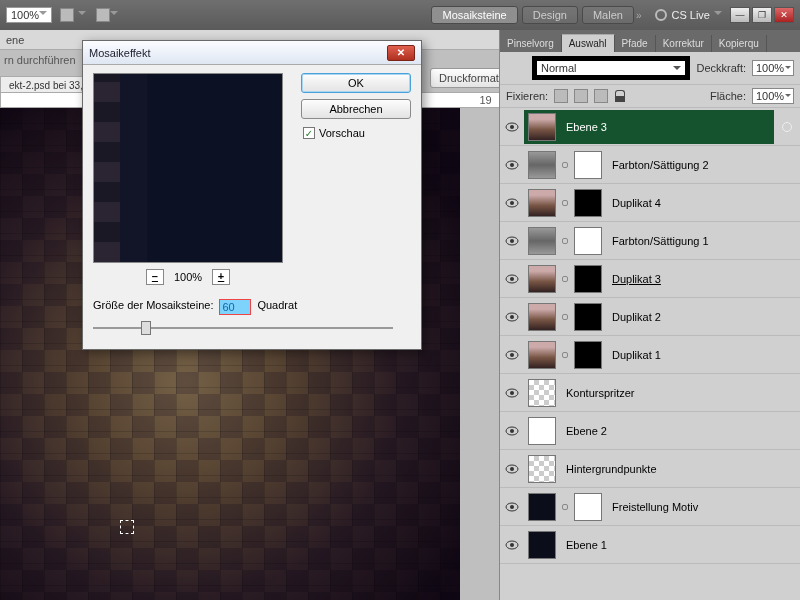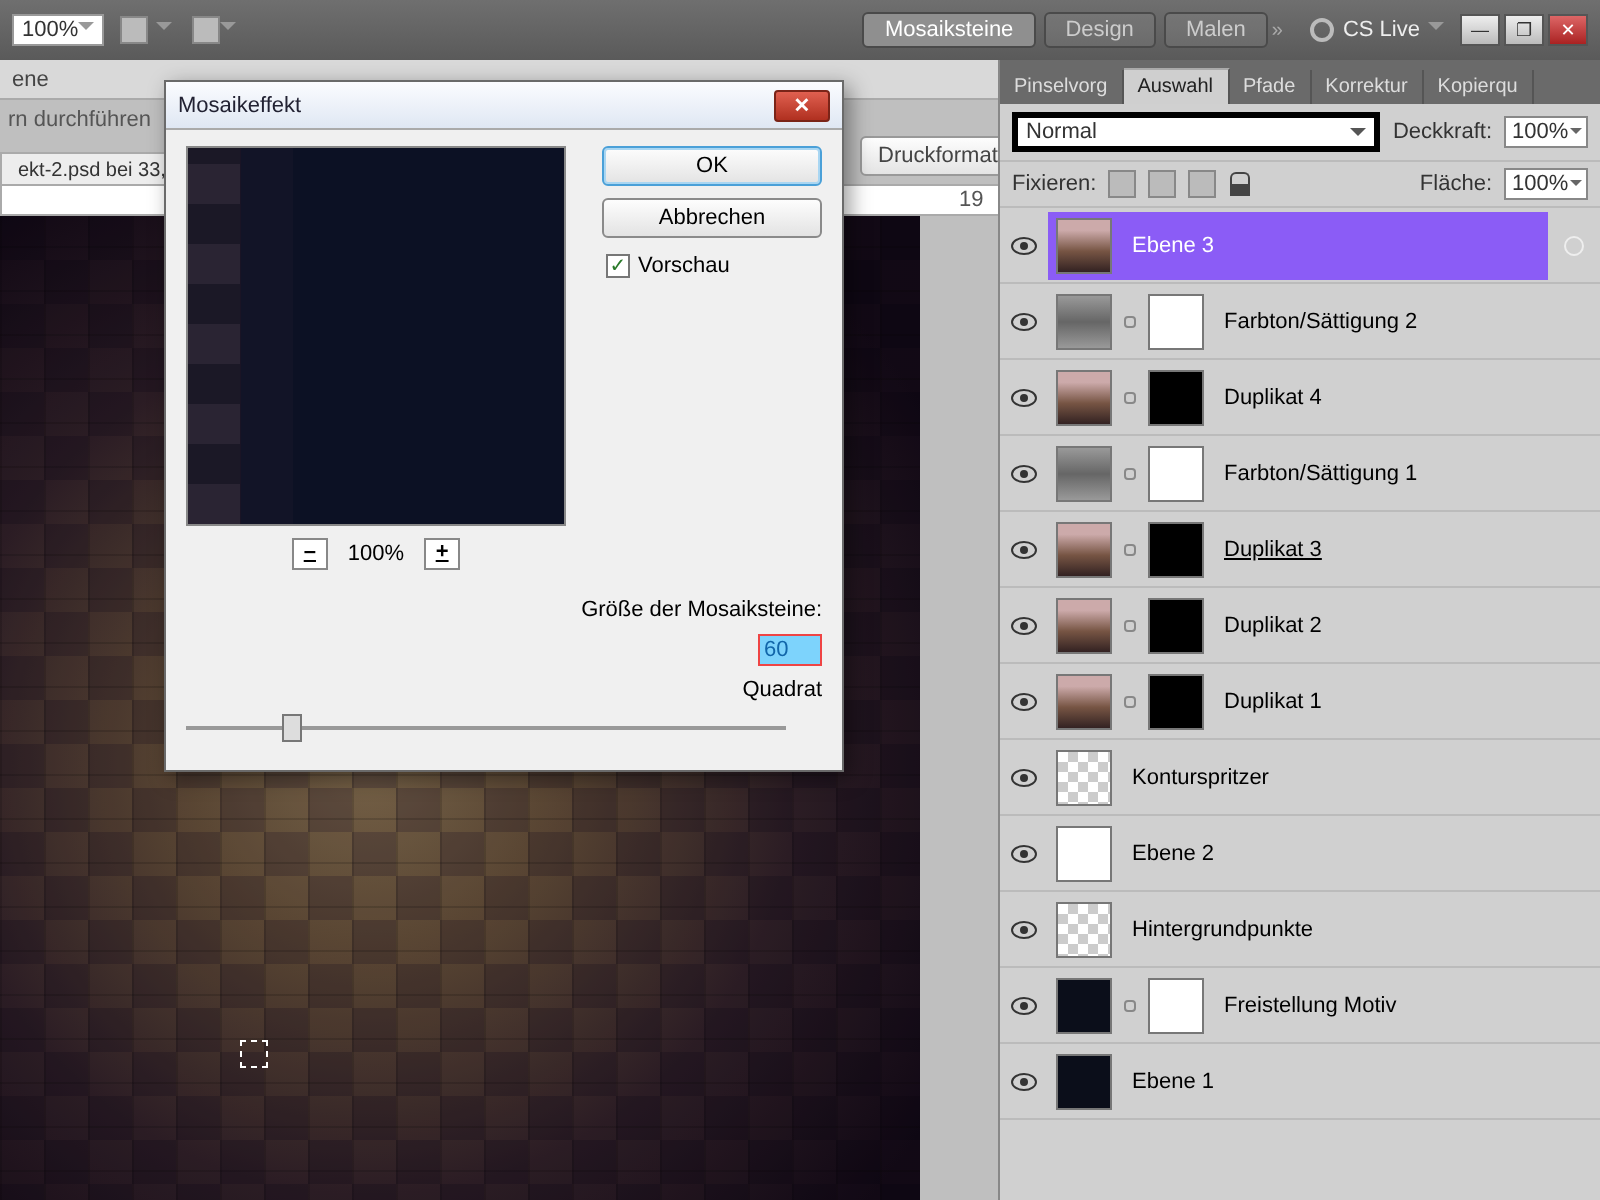--- a/index.html
+++ b/index.html
@@ -38,36 +38,36 @@
   .sel-marker { position:absolute; top:412px; left:120px; width:14px;height:14px; border:1px dashed #fff; }
 
   .print-btn { position:absolute; top:18px; left:430px; border:1px solid #999; background:linear-gradient(#fdfdfd,#e4e4e4); padding:3px 8px; border-radius:3px; color:#444;}
 
   
   .rightpane { position:absolute; top:30px; right:0; width:301px; bottom:0; background:#d0d0d0; border-left:1px solid #888;}
   .panel-tabs { display:flex; background:#6a6a6a; height:22px; align-items:flex-end;}
   .ptab { padding:3px 7px; color:#ddd; font-size:10px; background:#6a6a6a; border-right:1px solid #555;}
   .ptab.active { background:#cfcfcf; color:#222; border-top:1px solid #aaa;}
   .panel-row { display:flex; align-items:center; padding:4px 6px; gap:6px; color:#333; border-bottom:1px solid #bbb;}
-  .sel { background:#fff; border:3px solid #000000; padding:1px 24px 1px 4px; position:relative; flex:1;}
+  .sel { background:#fff; border:5px solid #000000; padding:1px 24px 1px 4px; position:relative; flex:1;margin-left:26px;}
   .sel::after{content:"";position:absolute;right:4px;top:5px;border:4px solid transparent;border-top-color:#555;}
   .pctbox { background:#fff;border:1px solid #888;padding:1px 3px;width:42px;display:inline-block;position:relative;}
   .pctbox::after{content:"";position:absolute;right:2px;top:5px;border:3px solid transparent;border-top-color:#666;}
   .lockrow { display:flex;align-items:center;gap:6px;padding:3px 6px;color:#333;border-bottom:1px solid #bbb;}
   .mini-ico{width:14px;height:14px;background:#bbb;border:1px solid #888;display:inline-block;}
   .lock{width:12px;height:12px;}
   .lock::before{content:"";display:block;width:8px;height:6px;border:1px solid #444;border-bottom:none;border-radius:3px 3px 0 0;margin:0 auto;}
   .lock::after{content:"";display:block;width:10px;height:6px;background:#444;margin:-1px auto 0;}
 
   .layers { overflow-y:auto; height: calc(100% - 96px);}
   .layer { display:flex; align-items:center; min-height:38px; border-bottom:1px solid #bbb;}
   .eye { width:24px; display:flex; align-items:center; justify-content:center;}
   .eye svg{width:14px;height:10px;}
   .layer .lcontent{ flex:1; display:flex; align-items:center; gap:6px; padding:3px 4px;}
-  .layer.selected .lcontent{ background:#8b5cf6; color:#fff;}
+  .layer.selected .lcontent{ background:#14532d; color:#fff;}
   .thumb{ width:28px;height:28px;border:1px solid #777;background:#222;}
   .thumb.dark{background:#0b0e1a;}
   .thumb.white{background:#fff;}
   .thumb.person{background:linear-gradient(#caa 20%, #754 60%, #322 100%);}
   .thumb.grad{background:linear-gradient(#999,#666,#999);}
   .thumb.mask{background:#000;}
   .thumb.checker{background:
     linear-gradient(45deg,#ccc 25%,transparent 25%,transparent 75%,#ccc 75%) 0 0/10px 10px,
     linear-gradient(45deg,#ccc 25%,#fff 25%,#fff 75%,#ccc 75%) 5px 5px/10px 10px;}
   .thumb.shape{background:#fff;}
@@ -89,21 +89,21 @@
     border:1px solid #888; margin-bottom:6px;}
   .preview::before{content:"";display:block;width:26px;height:100%;background:
     repeating-linear-gradient(0deg,#2a2433 0 20px,#1b1826 20px 40px);}
   .zoomline{ display:flex; align-items:center; justify-content:center; gap:10px; width:190px;}
   .zbtn{ width:18px;height:16px;border:1px solid #888;background:#fff;text-align:center;line-height:12px;font-weight:bold;text-decoration:underline;}
   .dlg-right{ position:absolute; top:8px; right:10px; width:110px; display:flex;flex-direction:column;gap:6px;align-items:stretch;}
   .dbtn{ border:1px solid #8a8a8a; background:linear-gradient(#fdfdfd,#e3e3e3); border-radius:3px; padding:3px 0; text-align:center;}
   .dbtn.primary{ border:1px solid #4aa0d8; box-shadow:0 0 0 1px #a9d6f2 inset;}
   .chk{ display:flex; align-items:center; gap:4px; padding:2px 0 0 2px;}
   .chkbox{ width:12px;height:12px;border:1px solid #777;background:#fff;display:flex;align-items:center;justify-content:center;color:#2a7a2a;font-size:10px;}
-  .param{ display:flex; align-items:flex-end; gap:6px; margin-top:14px;flex-direction:column;}
+  .param{ display:flex; align-items:flex-start; gap:6px; margin-top:14px;}
   .numinput{ width:32px; border:1px solid #ef4444; background:#7dd3fc; color:#16a; padding:1px 2px;}
   .slider{ position:relative; height:14px; margin-top:6px; width:300px;}
   .slider .track{ position:absolute; top:6px; left:0; right:0; height:2px; background:#999;}
   .slider .thumb-s{ position:absolute; top:0; left:48px; width:10px;height:14px;background:#ddd;border:1px solid #777;}
 
   .tri{display:inline-block;border:4px solid transparent;border-top-color:#999;vertical-align:middle;}
   .chev{font-size:10px;color:#aaa;}
 </style>
 </head>
 <body>

